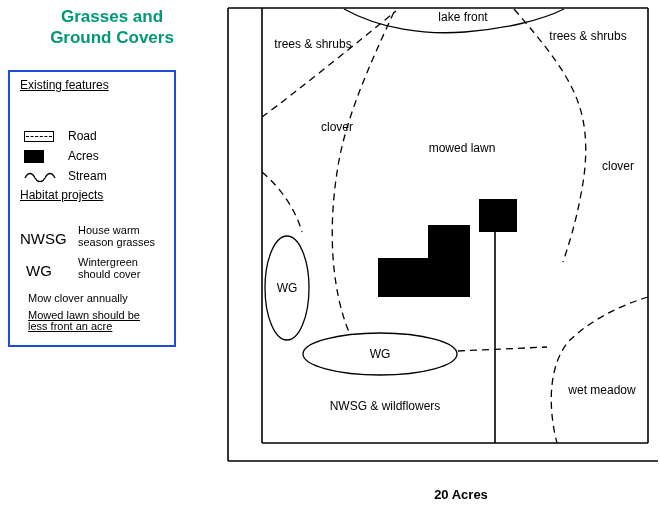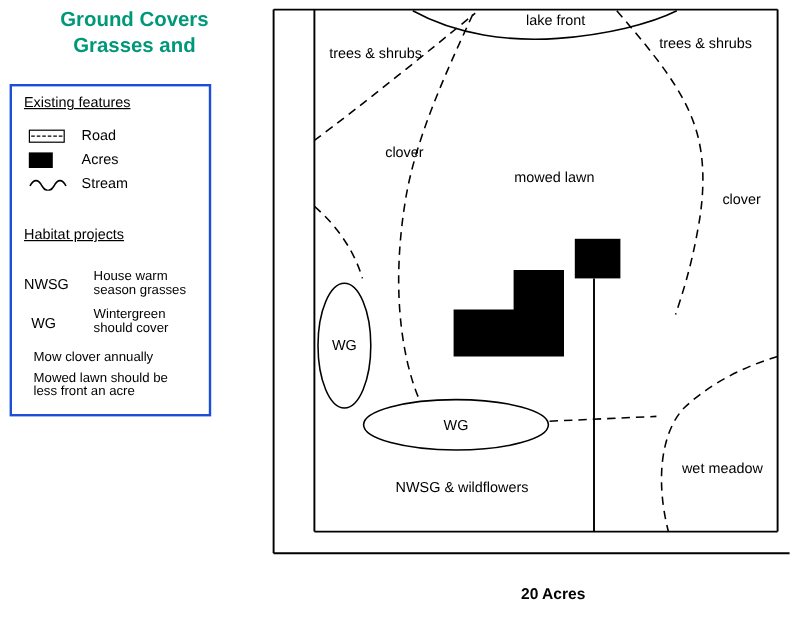--- a/index.html
+++ b/index.html
@@ -8,56 +8,56 @@
 
   .title{position:absolute;left:28px;top:6px;width:168px;text-align:center;
          font-size:17px;font-weight:bold;line-height:21px;}
 
   .legend{position:absolute;left:8px;top:70px;width:164px;height:273px;
           border:2px solid #1d4ed8;background:#fff;}
   .legend-heading{position:absolute;left:10px;font-size:12px;
           text-decoration:underline;white-space:nowrap;}
   .h-existing{top:6px;}
   .h-habitat{top:116px;}
-  .legend-row{position:absolute;left:14px;display:flex;align-items:center;height:16px;}
+  .legend-row{position:absolute;left:14px;display:flex;align-items:center;height:16px;margin-top:23px;}
   .r-road{top:33px;} .r-house{top:53px;} .r-stream{top:73px;}
   .sym-cell{width:44px;display:flex;align-items:center;}
   .legend-label{font-size:12px;}
   .road-symbol{display:inline-block;width:30px;height:11px;border:1px solid #000;
           position:relative;box-sizing:border-box;background:#fff;}
   .road-symbol::after{content:"";position:absolute;left:1px;right:1px;top:4px;
           border-top:1px dashed #000;}
   .house-symbol{display:inline-block;width:20px;height:13px;background:#000;}
-  .proj-abbr{position:absolute;font-size:12px;}
+  .proj-abbr{position:absolute;font-size:15px;}
   .nwsg-abbr{left:10px;top:158px;}
   .wg-abbr{left:16px;top:190px;}
   .proj-desc{position:absolute;left:68px;font-size:11px;line-height:11.5px;}
   .nwsg-desc{top:153px;}
   .wg-desc{top:185px;}
   .note{position:absolute;left:18px;font-size:11px;line-height:11px;}
   .note1{top:221px;}
-  .note2{top:238px;}
+  .note2{top:238px;text-decoration:underline;}
 
   svg.map{position:absolute;left:0;top:0;}
   .solid{stroke:#000;stroke-width:1.6;fill:none;}
   .thin{stroke:#000;stroke-width:1.3;fill:none;}
   .dash{stroke:#000;stroke-width:1.3;fill:none;stroke-dasharray:7 5;}
   .blk{fill:#000;stroke:none;}
   .ell{fill:#fff;stroke:#000;stroke-width:1.3;}
   .maplabel{font-family:"Liberation Sans",sans-serif;font-size:12px;fill:#000;}
   .acres{font-family:"Liberation Sans",sans-serif;font-size:13px;font-weight:bold;fill:#000;}
 </style>
 </head>
 <body>
 
 <div class="page">
 
   <div class="title" style="color:#009878">
+    <div>Grasses and</div>
     <div>Ground Covers</div>
-    <div>Grasses and</div>
   </div>
 
   <div class="legend">
     <div class="legend-heading h-existing">Existing features</div>
 
     <div class="legend-row r-road">
       <span class="sym-cell">
         <span class="road-symbol"></span>
       </span>
       <span class="legend-label">Road</span>

